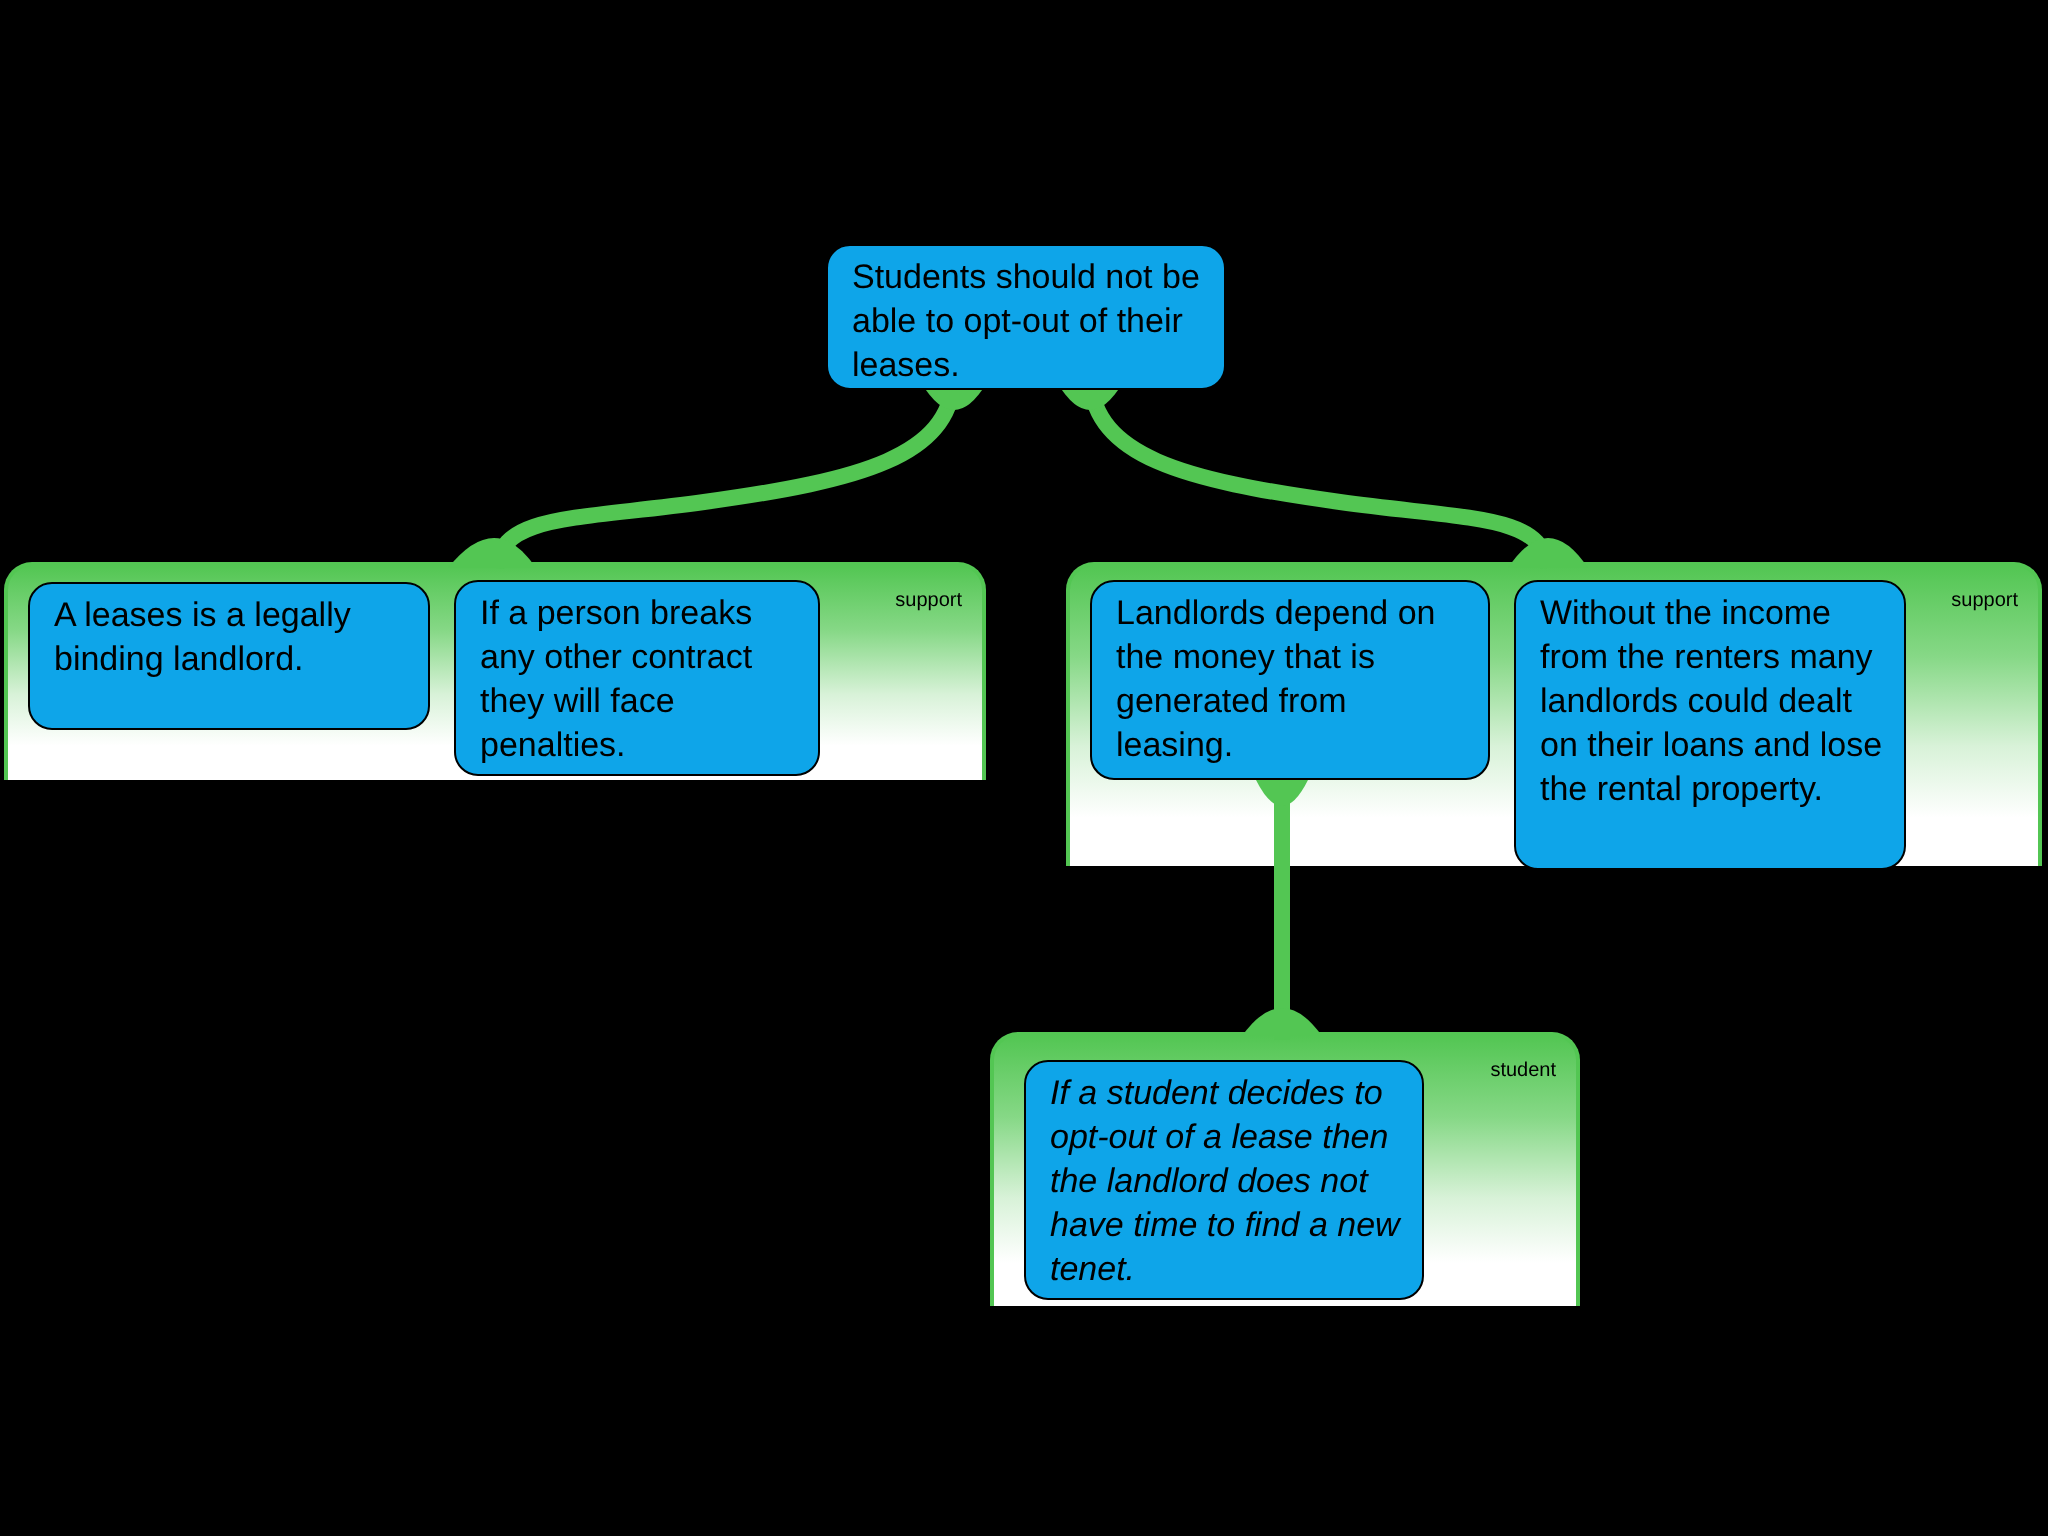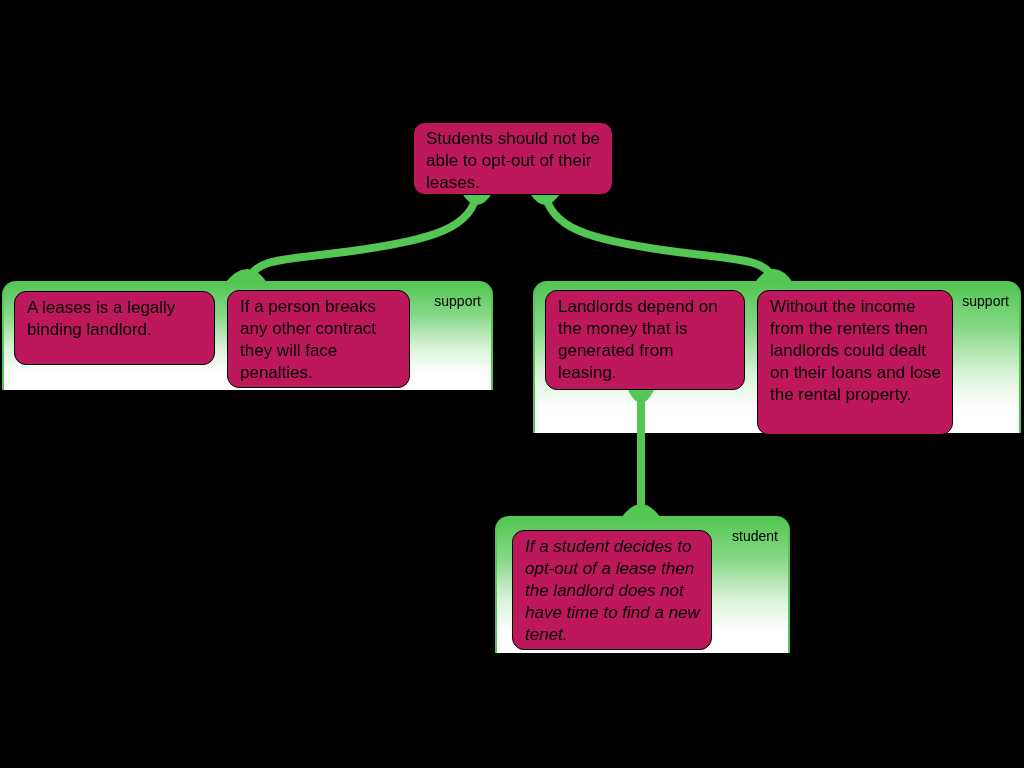--- a/index.html
+++ b/index.html
@@ -13,21 +13,21 @@
     width: 1024px;
     height: 768px;
     background: var(--bg);
     font-family: "Liberation Sans", sans-serif;
     overflow: hidden;
   }
   
   .node {
     position: absolute;
     box-sizing: border-box;
-    background: #be185d;
+    background: #0ea5e9;
     border: 1.5px solid #000000;
     border-radius: 12px;
     padding: 5px 10px 4px 12px;
     font-size: 17px;
     line-height: 22px;
     color: var(--ink);
     z-index: 2;
   }
   
   .group {
@@ -40,21 +40,21 @@
       var(--green) 0%,
       #86d886 30%,
       #d8f2d8 60%,
       #ffffff 84%,
       #ffffff 100%);
   }
   .group-label {
     position: absolute;
     top: 11px;
     right: 10px;
-    font-size: 14px;
+    font-size: 10px;
     line-height: 14px;
     color: var(--ink);
   }
   
   .connector-svg {
     position: absolute;
     left: 0; top: 0;
     width: 1024px; height: 768px;
     z-index: 1;
     pointer-events: none;
@@ -95,17 +95,17 @@
   </svg>
 
   <div class="node" style="left:413px; top:122px; width:200px; height:73px;">Students should not be able to opt-out of their leases.</div>
 
   <div class="node" style="left:14px; top:291px; width:201px; height:74px;">A leases is a legally binding landlord.</div>
 
   <div class="node" style="left:227px; top:290px; width:183px; height:98px;">If a person breaks any other contract they will face penalties.</div>
 
   <div class="node" style="left:545px; top:290px; width:200px; height:100px;">Landlords depend on the money that is generated from leasing.</div>
 
-  <div class="node" style="left:757px; top:290px; width:196px; height:145px;">Without the income from the renters then landlords could dealt on their loans and lose the rental property.</div>
+  <div class="node" style="left:757px; top:290px; width:196px; height:145px;">Without the income from the renters many landlords could dealt on their loans and lose the rental property.</div>
 
   <div class="node" style="left:512px; top:530px; width:200px; height:120px;font-style:italic;">If a student decides to opt-out of a lease then the landlord does not have time to find a new tenet.</div>
 
 </div>
 
 </body></html>

